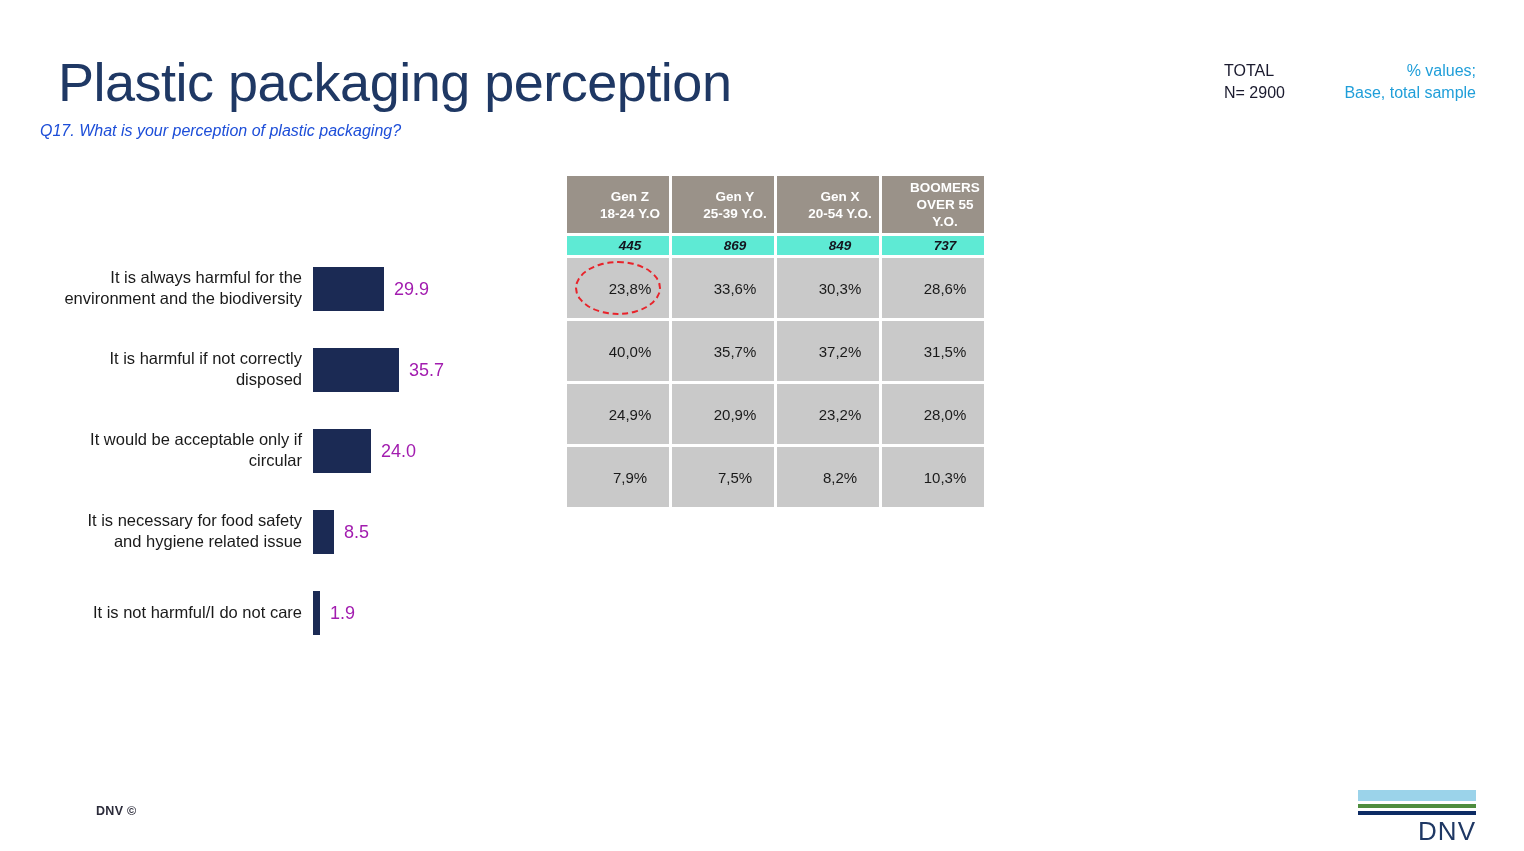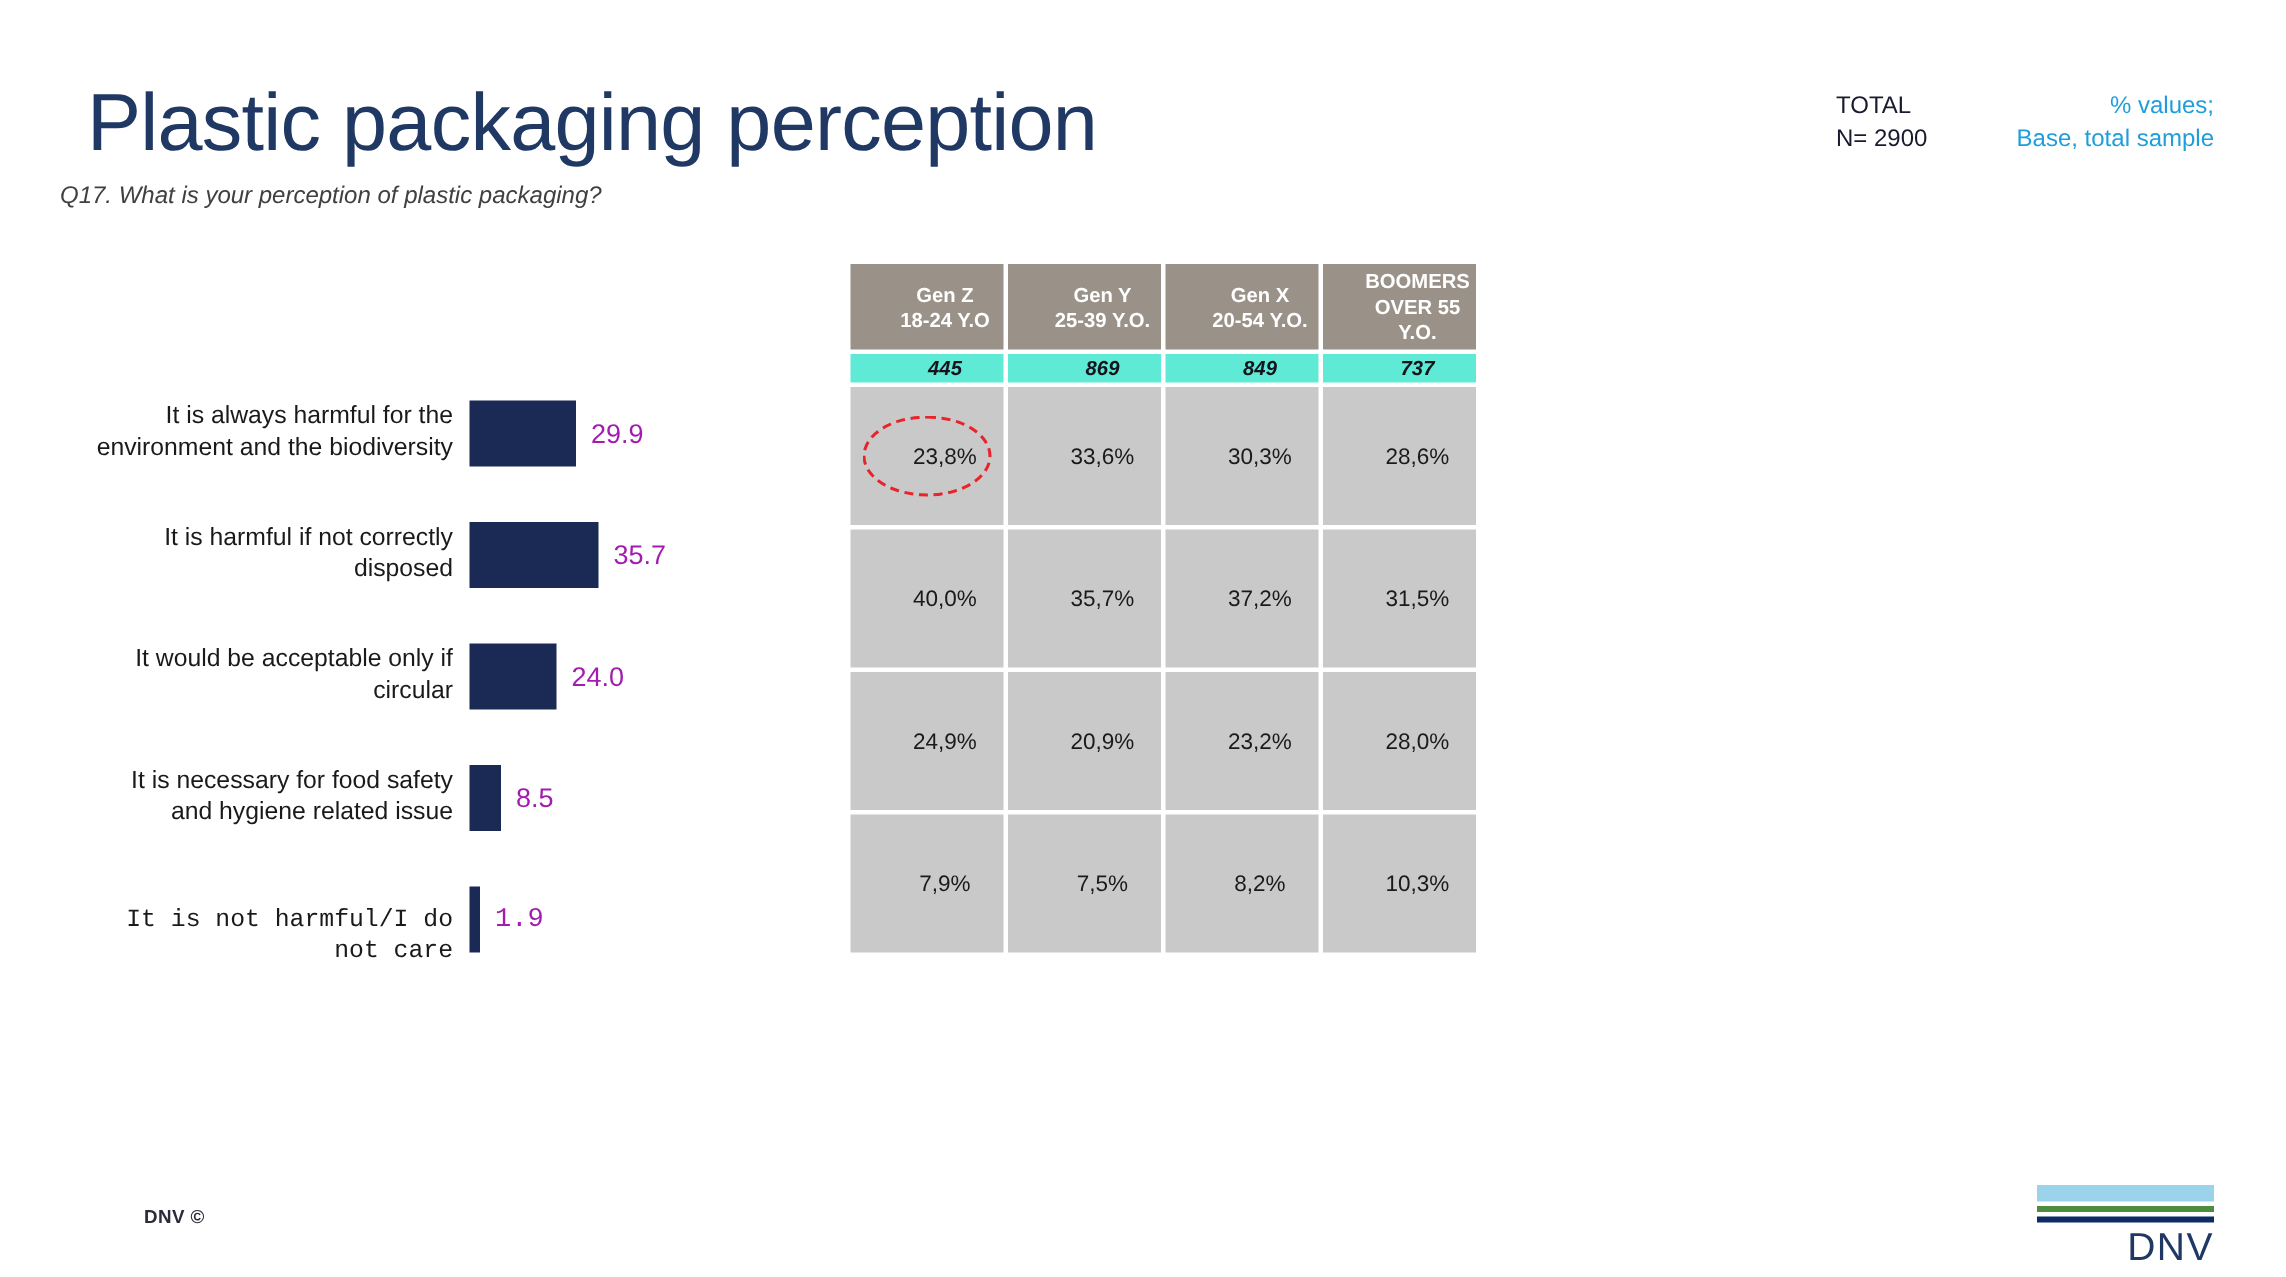--- a/index.html
+++ b/index.html
@@ -30,21 +30,21 @@
     font-weight: 400;
     letter-spacing: -0.5px;
     white-space: nowrap;
   }
   #question-label {
     position: absolute;
     left: 40px;
     top: 122px;
     font-size: 16px;
     font-style: italic;
-    color: #404040;
+    color: #1d4ed8;
     white-space: nowrap;
   }
 
   
   #meta-total {
     position: absolute;
     left: 1224px;
     top: 60px;
     font-size: 16px;
     line-height: 22px;
@@ -110,21 +110,21 @@
     left: 567px;
     top: 176px;
     width: 417px;
   }
   .tbl-row {
     display: flex;
     width: 100%;
   }
   .tbl-head-row { height: 57px; margin-bottom: 3px; }
   .tbl-base-row { height: 19px; margin-bottom: 3px; }
-  .tbl-data-row { height: 92px; margin-bottom: 3px; }
+  .tbl-data-row { height: 60px; margin-bottom: 3px; }
 
   .cell {
     flex: 1 1 0;
     margin-right: 3px;
     display: flex;
     align-items: center;
     justify-content: center;
     text-align: center;
     box-sizing: border-box;
     padding-left: 24px;
@@ -247,21 +247,21 @@
         <div class="bar-value" style="left: 381px;">24.0</div>
       </div>
       <div class="bar-row" style="top: 243px;">
         <div class="bar-label" style="top: 11px;">
           <div>It is necessary for food safety</div>
           <div>and hygiene related issue</div>
         </div>
         <div class="bar-rect" style="width: 21px; background: rgb(27, 42, 84);"></div>
         <div class="bar-value" style="left: 344px;">8.5</div>
       </div>
-      <div class="bar-row" style="top: 324px; font-family: Liberation Mono, monospace;">
+      <div class="bar-row" style="top: 324px;">
         <div class="bar-label" style="top: 22px;">
           <div>It is not harmful/I do not care</div>
         </div>
         <div class="bar-rect" style="width: 7px; background: rgb(27, 42, 84);"></div>
         <div class="bar-value" style="left: 330px;">1.9</div>
       </div>
     </div>
 
   <div id="gen-table">
     <div class="tbl-row tbl-head-row">

